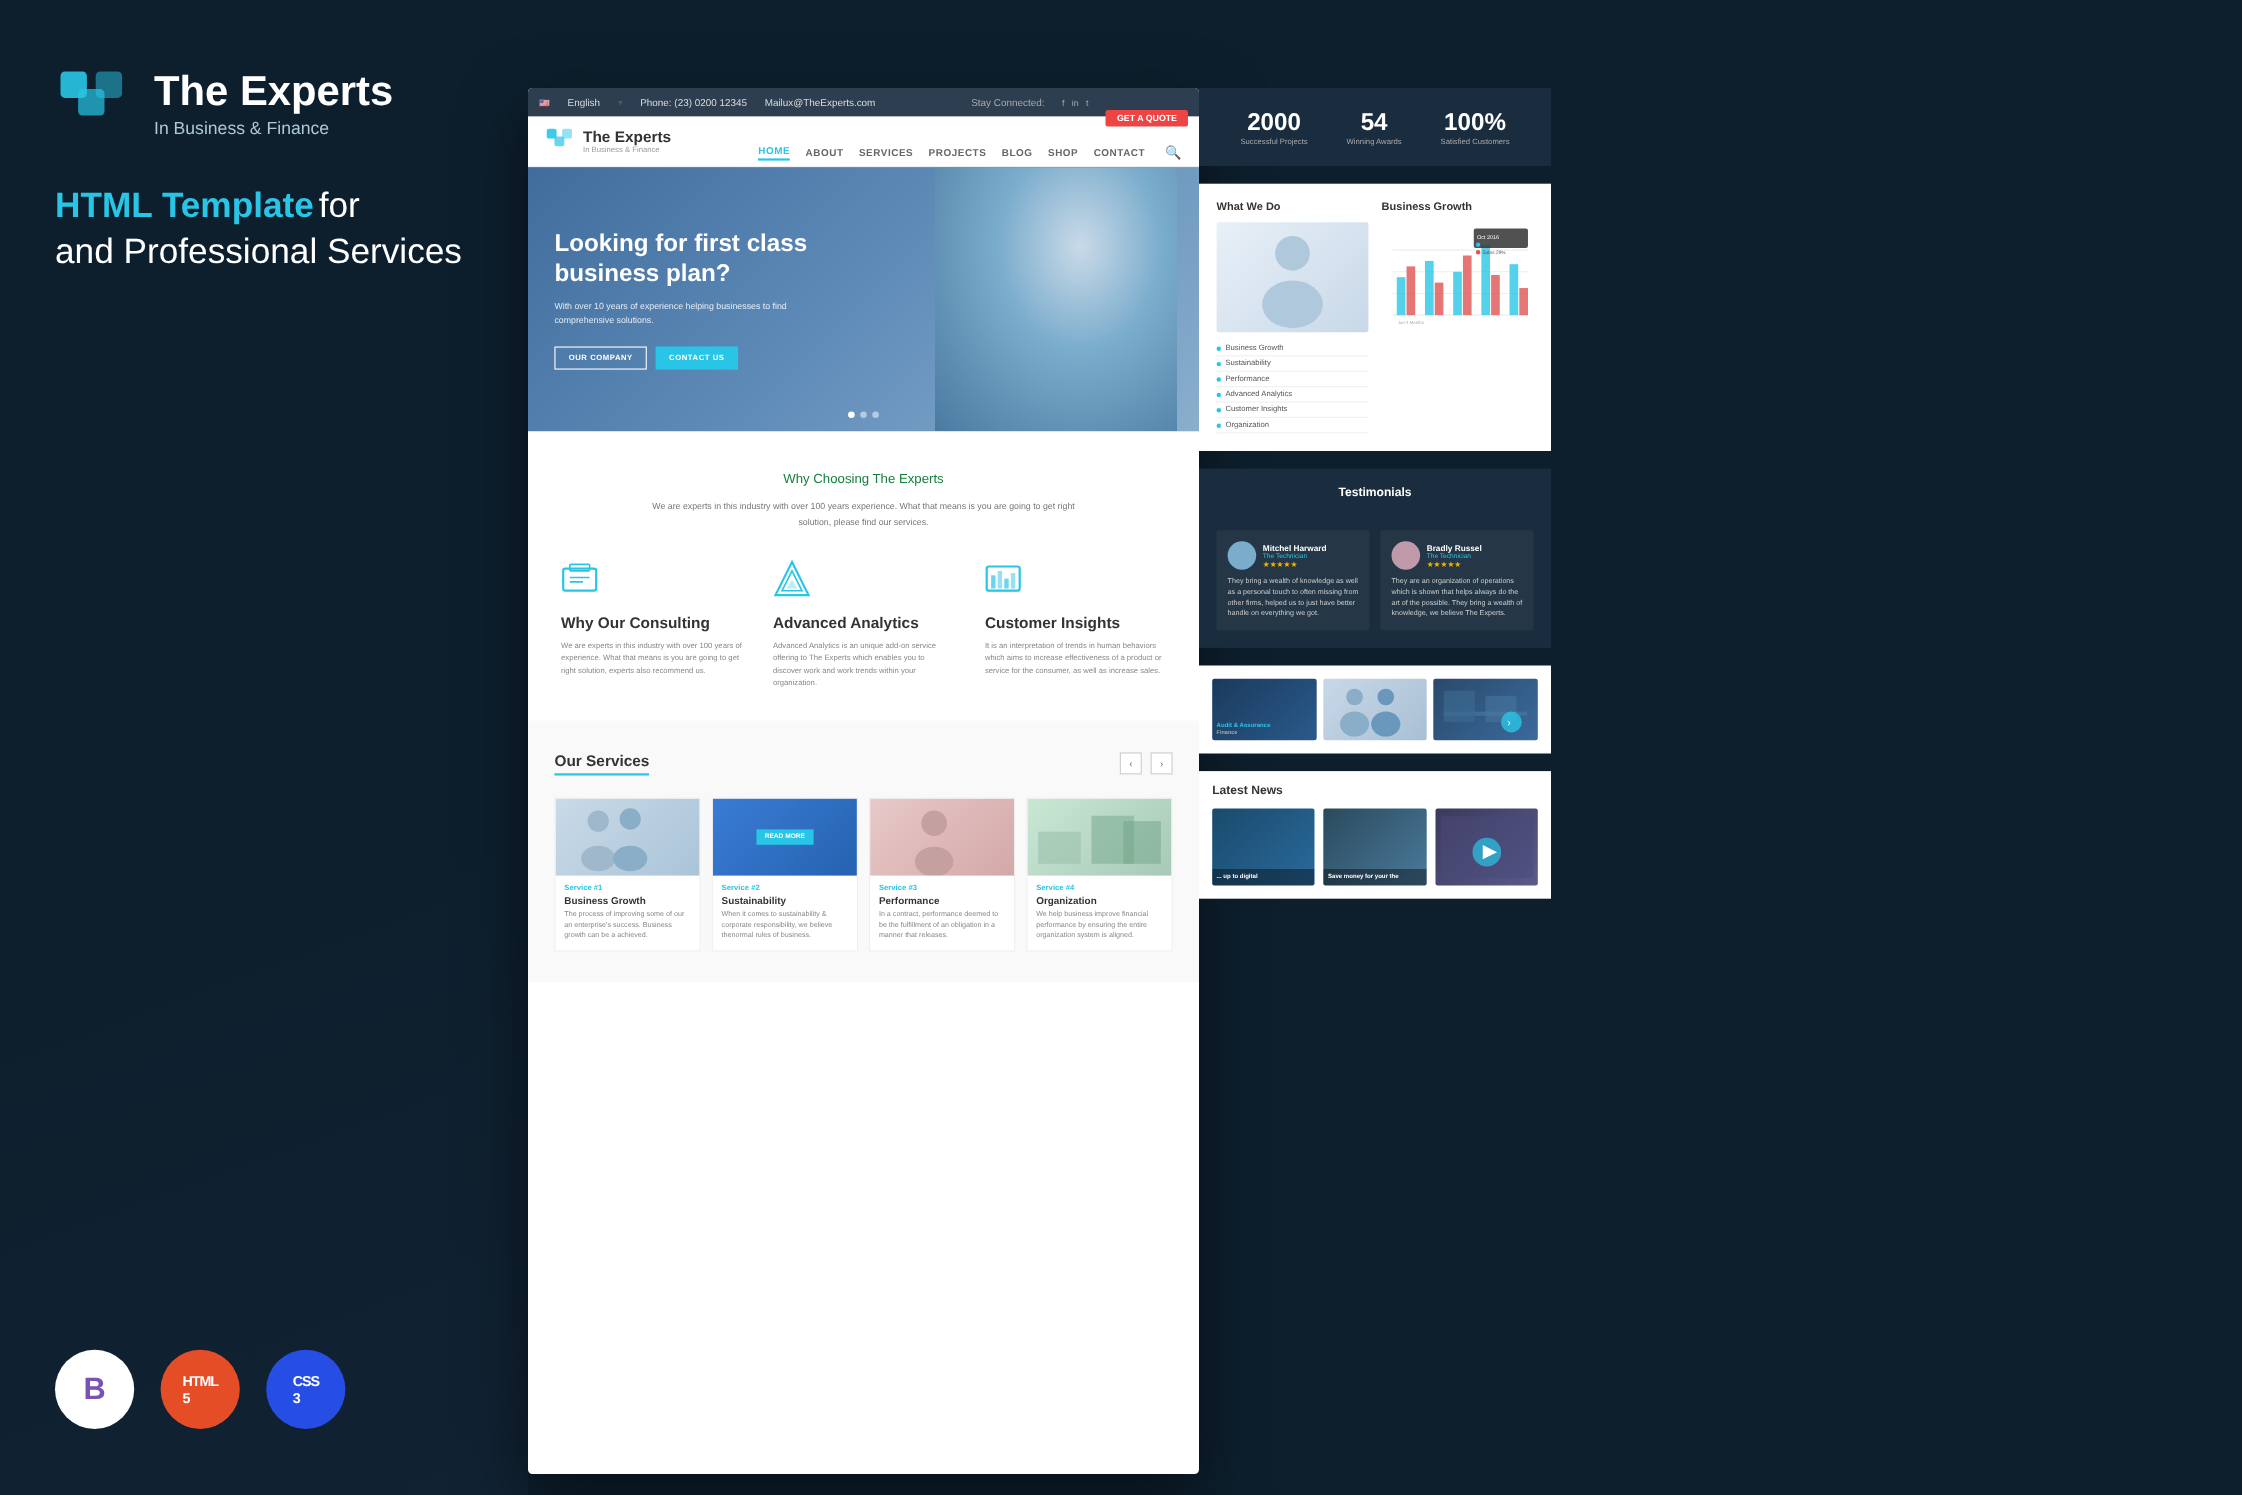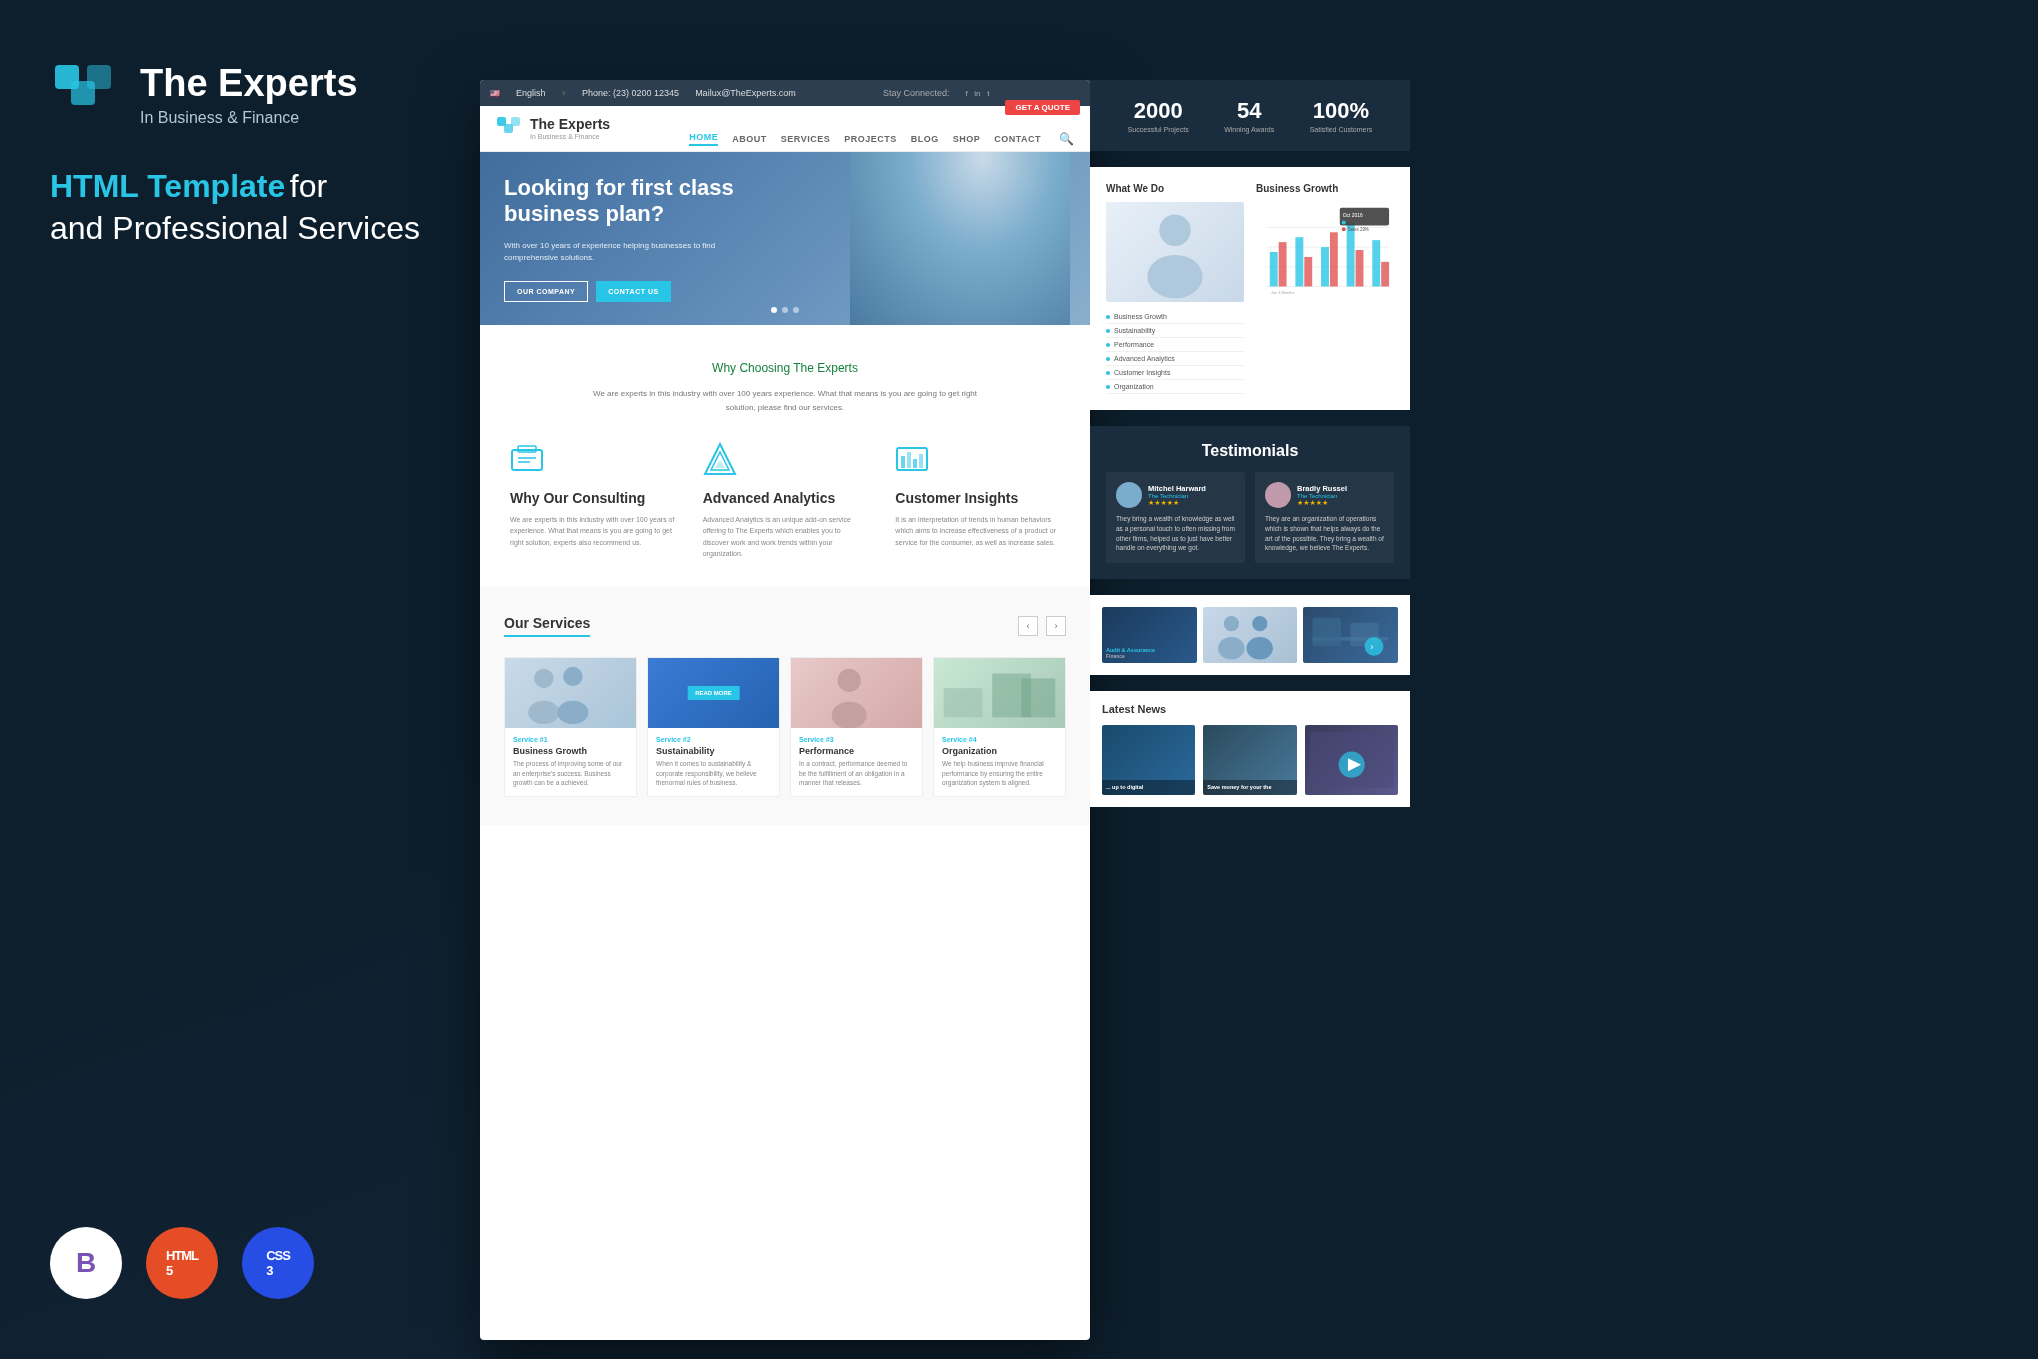--- a/index.html
+++ b/index.html
@@ -186,21 +186,21 @@
       color: #29c5e6;
       border-bottom: 2px solid #29c5e6;
       padding-bottom: 2px;
     }
 
     .nav-search { color: #999; font-size: 12px; margin-left: 4px; }
 
     
     .hero {
       position: relative;
-      height: 173px;
+      height: 240px;
       background: linear-gradient(135deg, rgba(30,60,100,0.7) 0%, rgba(20,40,70,0.5) 100%);
       overflow: hidden;
       display: flex;
       align-items: center;
     }
 
     .hero-bg {
       position: absolute;
       top: 0; left: 0; right: 0; bottom: 0;
       background: linear-gradient(135deg, #3a6b9e 0%, #5c8dbf 50%, #8ab4d4 100%);
@@ -512,24 +512,24 @@
     }
 
     
     .testimonials-section {
       background: #1a2d3e;
       padding: 16px;
       margin-bottom: 16px;
     }
 
     .test-title {
-      font-size: 16px;
+      font-size: 11px;
       font-weight: 700;
       color: #fff;
-      margin-bottom: 12px;
+      margin-bottom: 28px;
       text-align: center;
     }
 
     .test-grid {
       display: flex;
       gap: 10px;
     }
 
     .test-card {
       flex: 1;

